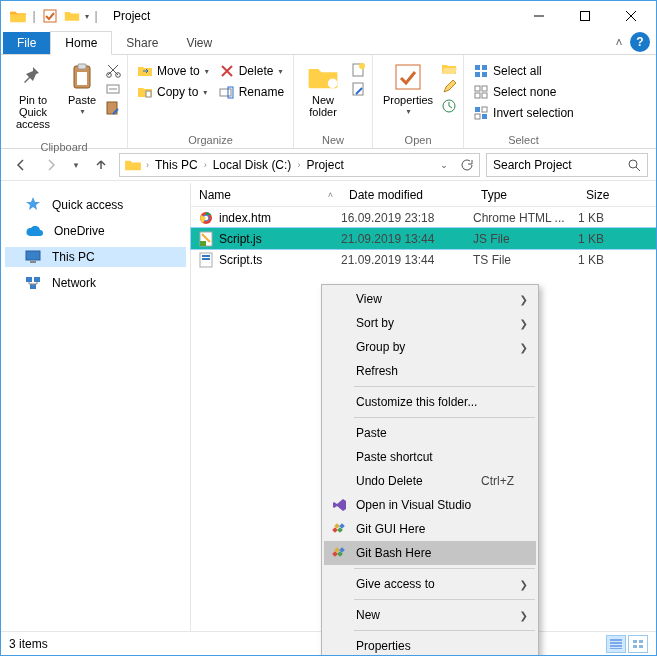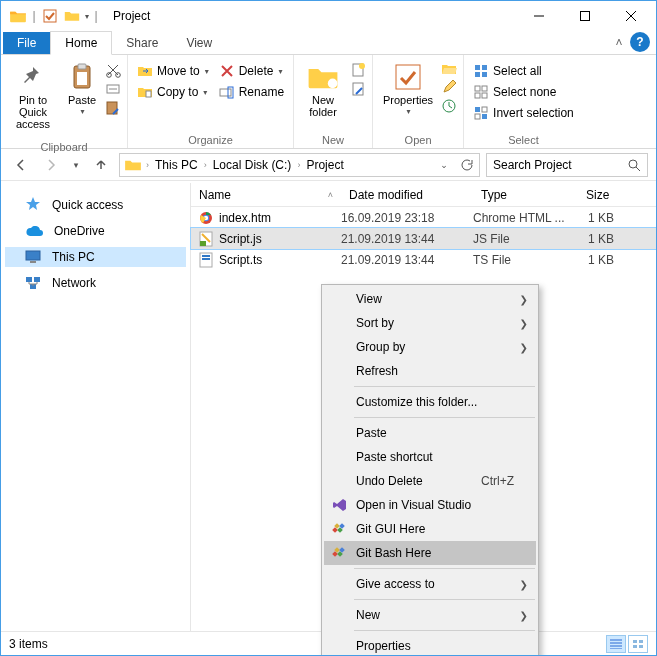--- a/index.html
+++ b/index.html
@@ -47,26 +47,26 @@
 .nav-item.sel{background:#cde8ff}
 .content{flex:1;display:flex;flex-direction:column}
 .cols{height:24px;display:flex;align-items:center;border-bottom:1px solid #e8e8e8;color:#3a3a3a;font-size:12px}
 .cols div{padding:0 8px}
 .c-name{width:150px;display:flex;align-items:center;gap:14px}
 .c-date{width:132px}
 .c-type{width:105px}
 .c-size{flex:1;text-align:left}
 .rows{flex:1}
 .row{height:21px;display:flex;align-items:center;padding-left:6px}
-.row.sel{background:#e5e5e5;outline:1px solid #99d1ff}
+.row.sel{background:#14b8a6;outline:1px solid #99d1ff}
 .row .ic{width:18px;height:16px;display:flex;align-items:center;justify-content:center;margin-right:4px}
 .row .name{width:122px}
 .row .date{width:132px;color:#444}
 .row .type{width:105px;color:#444}
-.row .size{flex:1;text-align:center;padding-right:32px;color:#444}
+.row .size{flex:1;text-align:left;padding-right:32px;color:#444}
 
 .status{position:absolute;bottom:0;left:0;right:0;height:24px;border-top:1px solid #e6e6e6;display:flex;align-items:center;padding:0 8px;font-size:12px;color:#333}
 .status .view{margin-left:auto;display:flex;gap:2px}
 .status .view div{width:20px;height:18px;border:1px solid #99c9ef;display:flex;align-items:center;justify-content:center}
 
 .menu{position:absolute;left:320px;top:283px;width:218px;background:#f0f0f0;border:1px solid #b8b8b8;box-shadow:3px 3px 6px rgba(0,0,0,.25);padding:2px}
 .mi{height:24px;display:flex;align-items:center;padding:0 22px 0 32px;position:relative;font-size:12px}
 .mi.sub::after{content:"❯";position:absolute;right:8px;color:#555;font-size:10px}
 .mi.disabled{color:#9a9a9a}
 .mi.hov{background:#c5c5c5}

